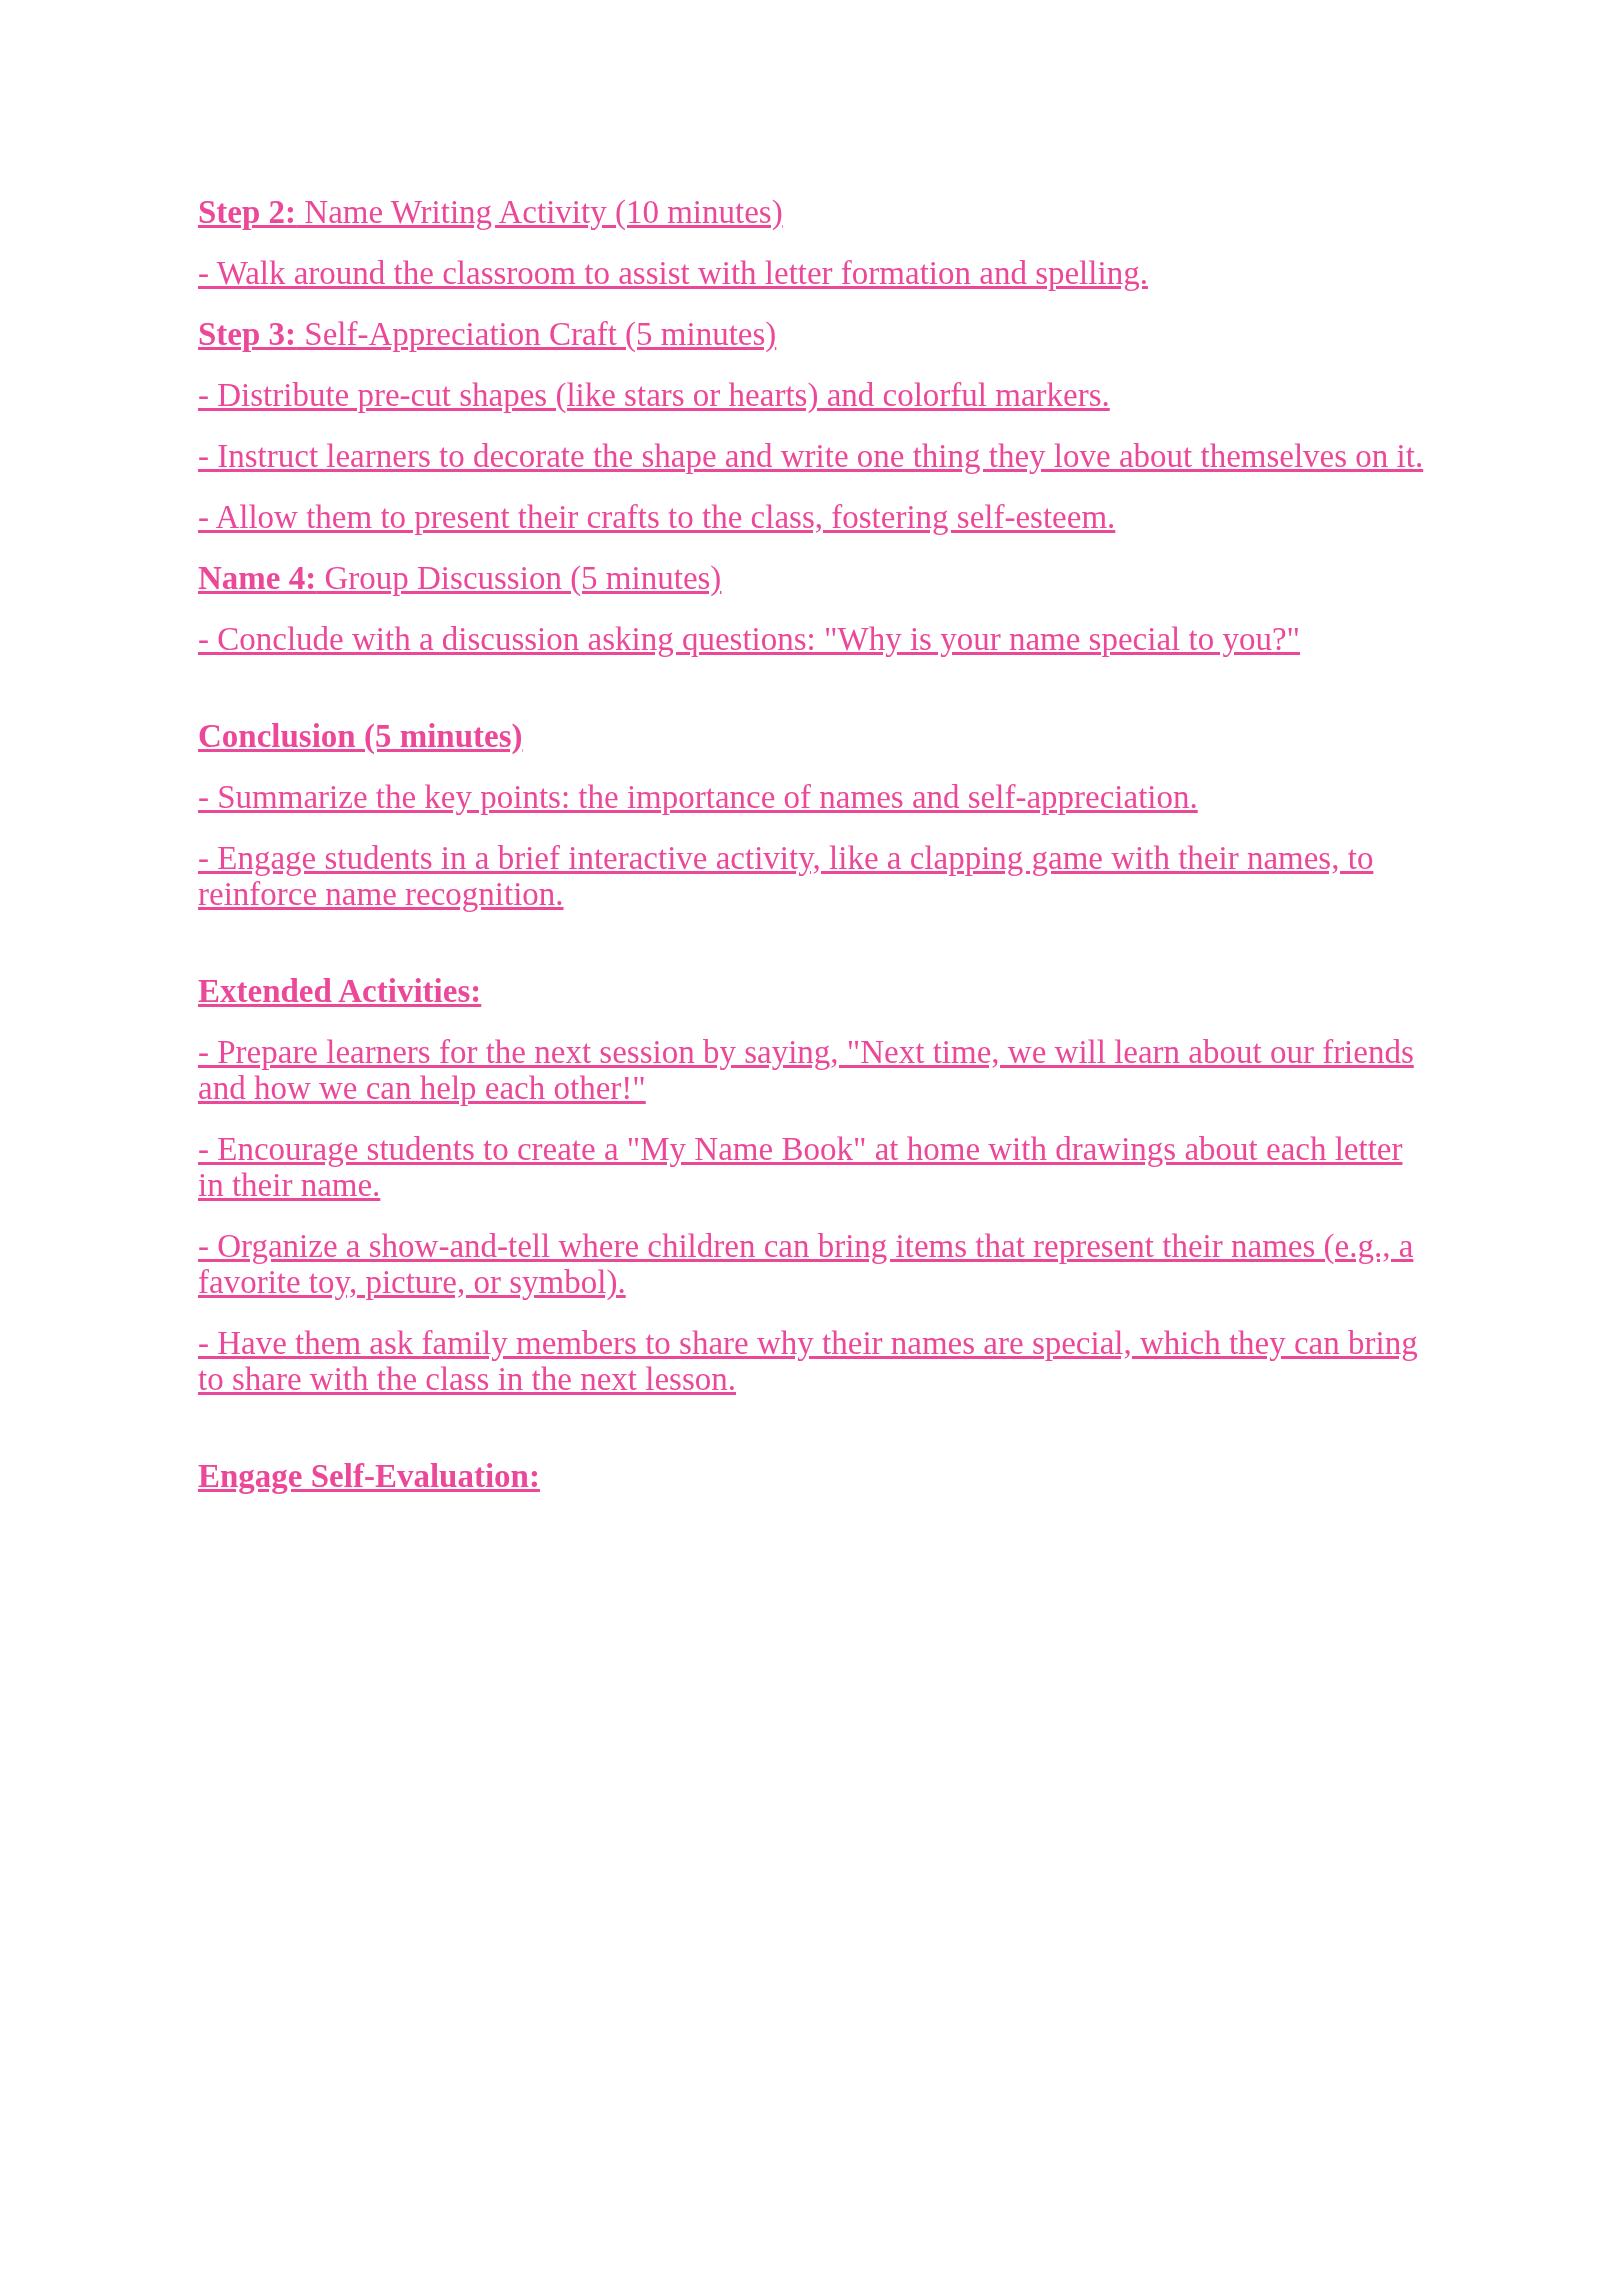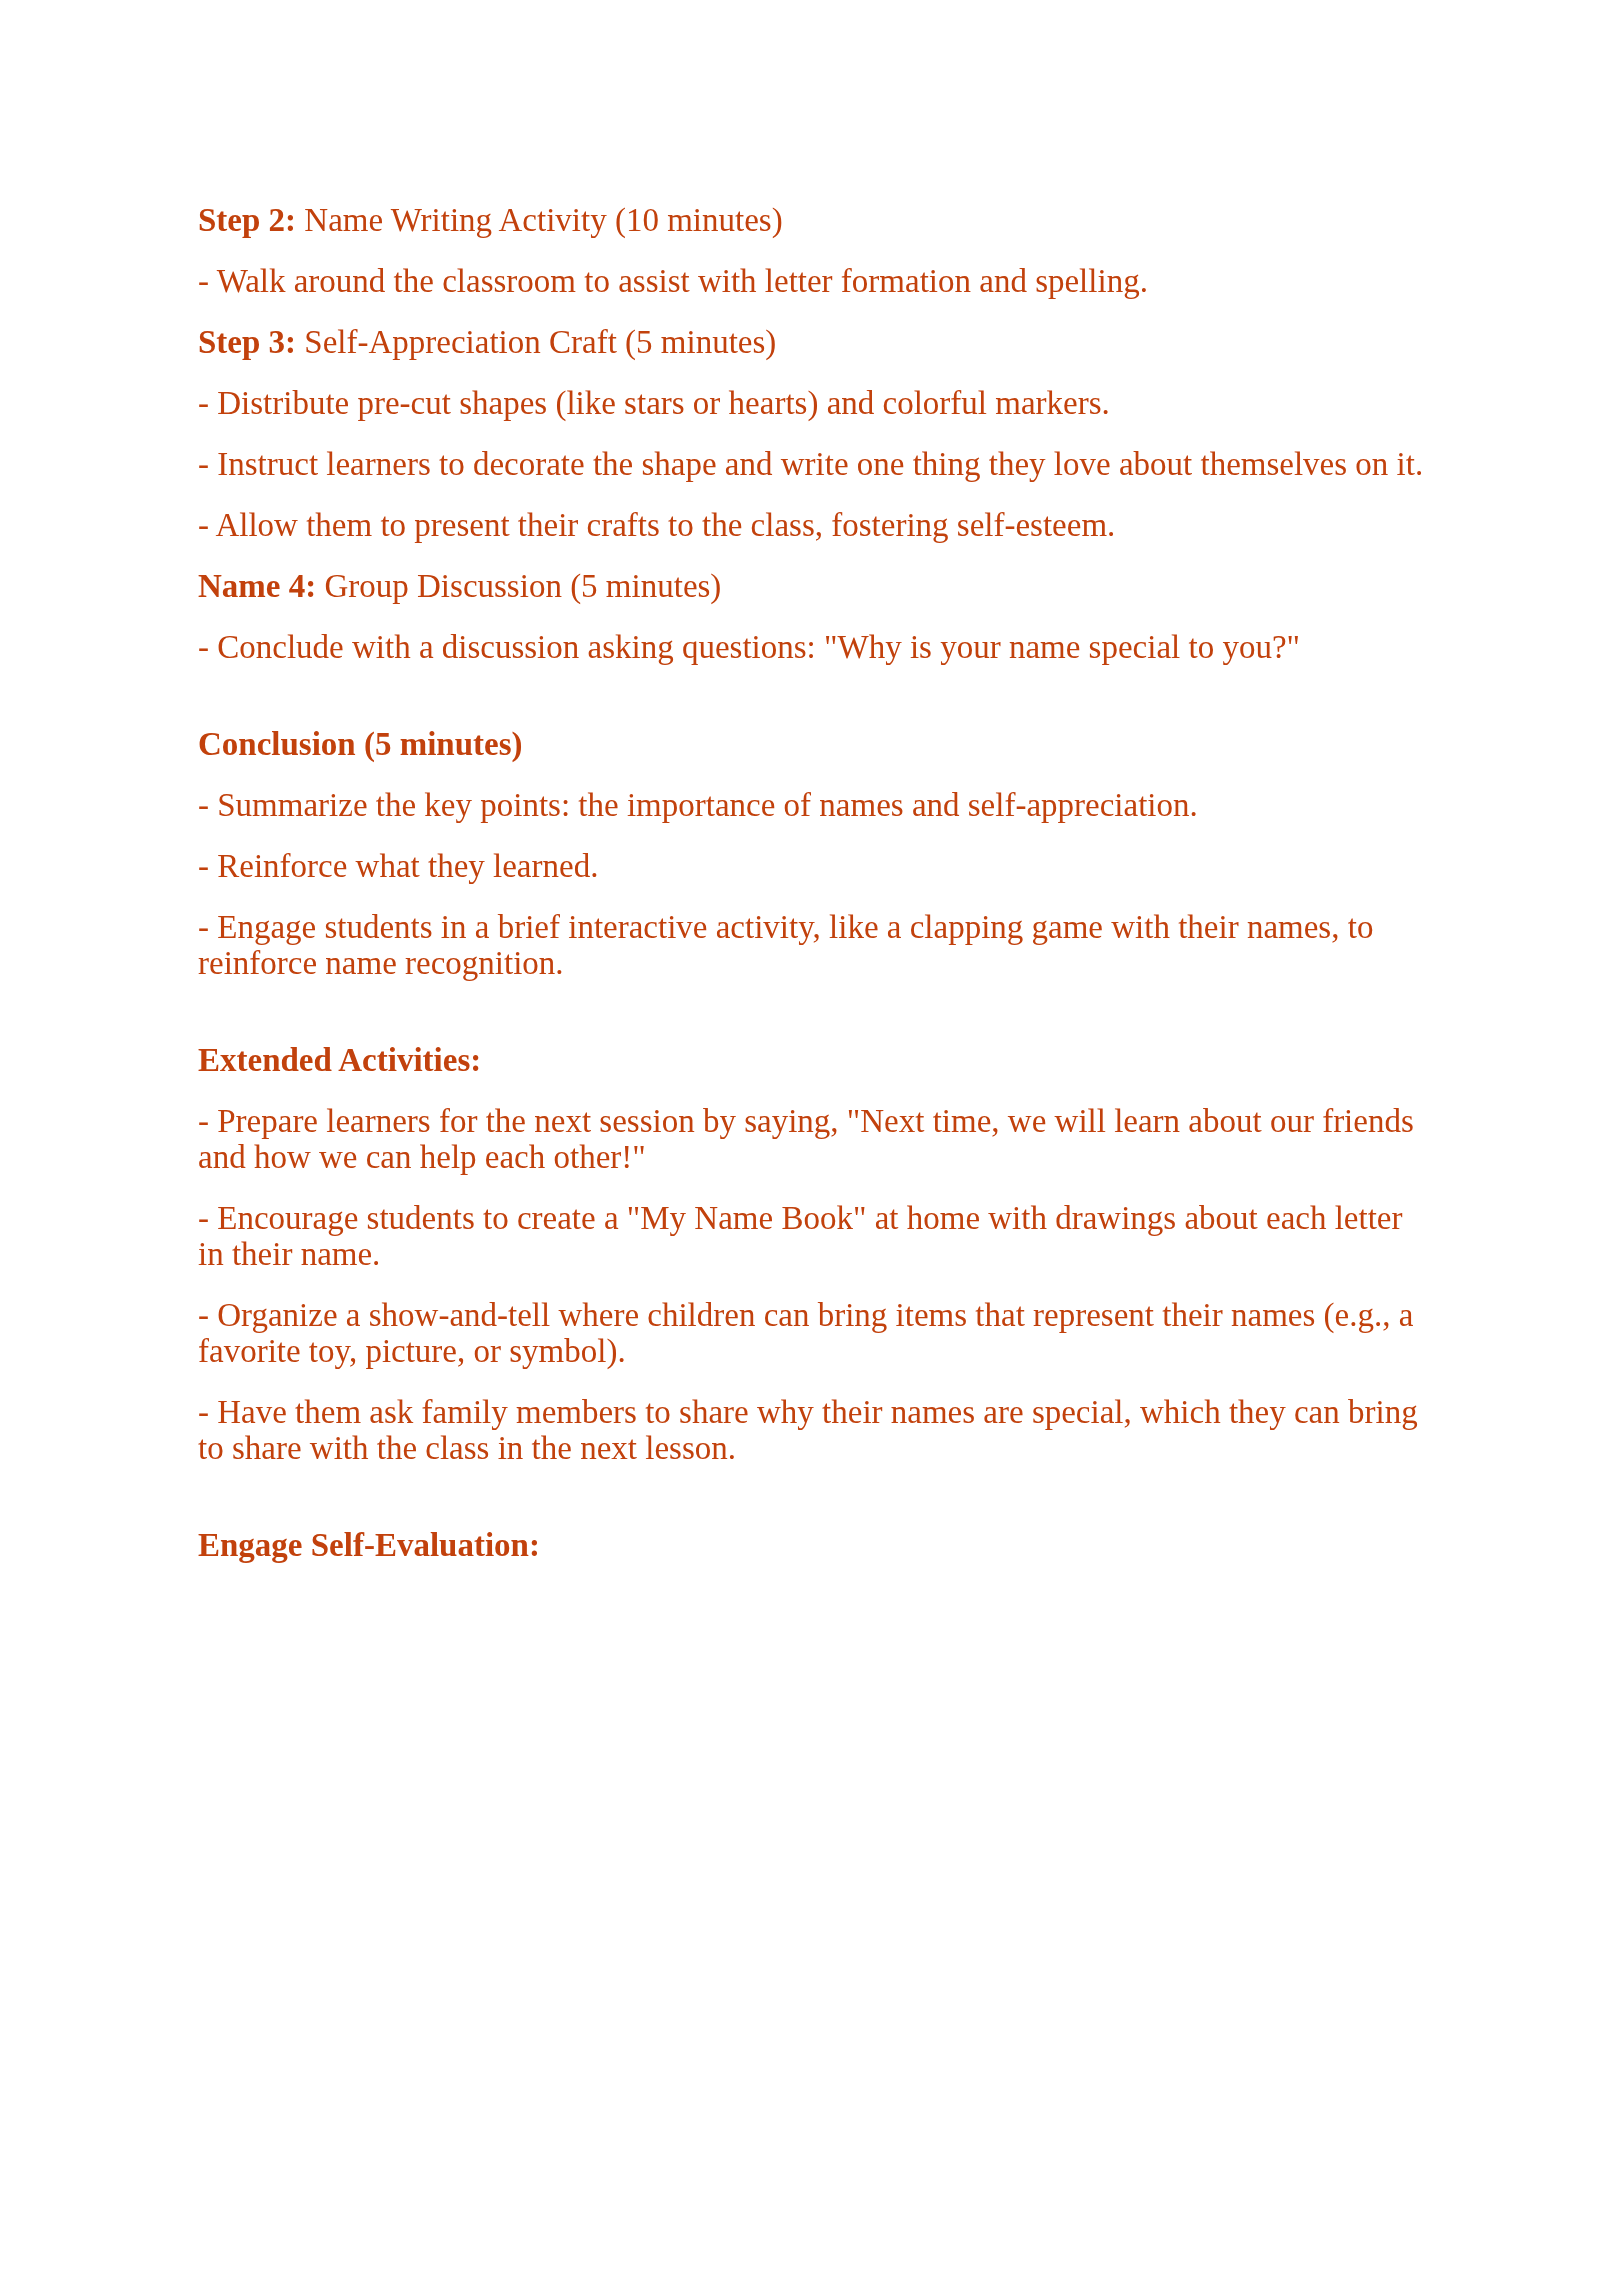--- a/index.html
+++ b/index.html
@@ -13,26 +13,27 @@
     height: 2295px;
     background: #ffffff;
     overflow: hidden;
   }
   .content {
     box-sizing: border-box;
     padding: 194px 196px 0 198px;
     width: 100%;
   }
   .para {
-    margin: 8px 0 25px 0;
+    margin: 0 0 25px 0;
     font-family: "Liberation Serif", "DejaVu Serif", serif;
     font-size: 33px;
     line-height: 36px;
-    color: #c2410c;
+    color: #ec4899;
     word-spacing: normal;
+    text-decoration: underline;
   }
   .para .b {
     font-weight: bold;
   }
   .gap {
     margin-top: 61px;
   }
 </style>
 </head>
 <body>
@@ -56,21 +57,20 @@
 
     <p class="para"><span class="b">Name 4:</span><span> Group Discussion (5 minutes)</span></p>
 
     <p class="para"><span>- Conclude with a discussion asking questions: "Why is your name special to you?"</span></p>
 
 
     <p class="para gap"><span class="b">Conclusion (5 minutes)</span></p>
 
     <p class="para"><span>- Summarize the key points: the importance of names and self-appreciation.</span></p>
 
-    <p class="para"><span>- Reinforce what they learned.</span></p>
 
     <p class="para"><span>- Engage students in a brief interactive activity, like a clapping game with their names, to reinforce name recognition.</span></p>
 
     <p class="para gap"><span class="b">Extended Activities:</span></p>
 
     <p class="para"><span>- Prepare learners for the next session by saying, "Next time, we will learn about our friends and how we can help each other!"</span></p>
 
     <p class="para"><span>- Encourage students to create a "My Name Book" at home with drawings about each letter in their name.</span></p>
 
     <p class="para"><span>- Organize a show-and-tell where children can bring items that represent their names (e.g., a favorite toy, picture, or symbol).</span></p>

